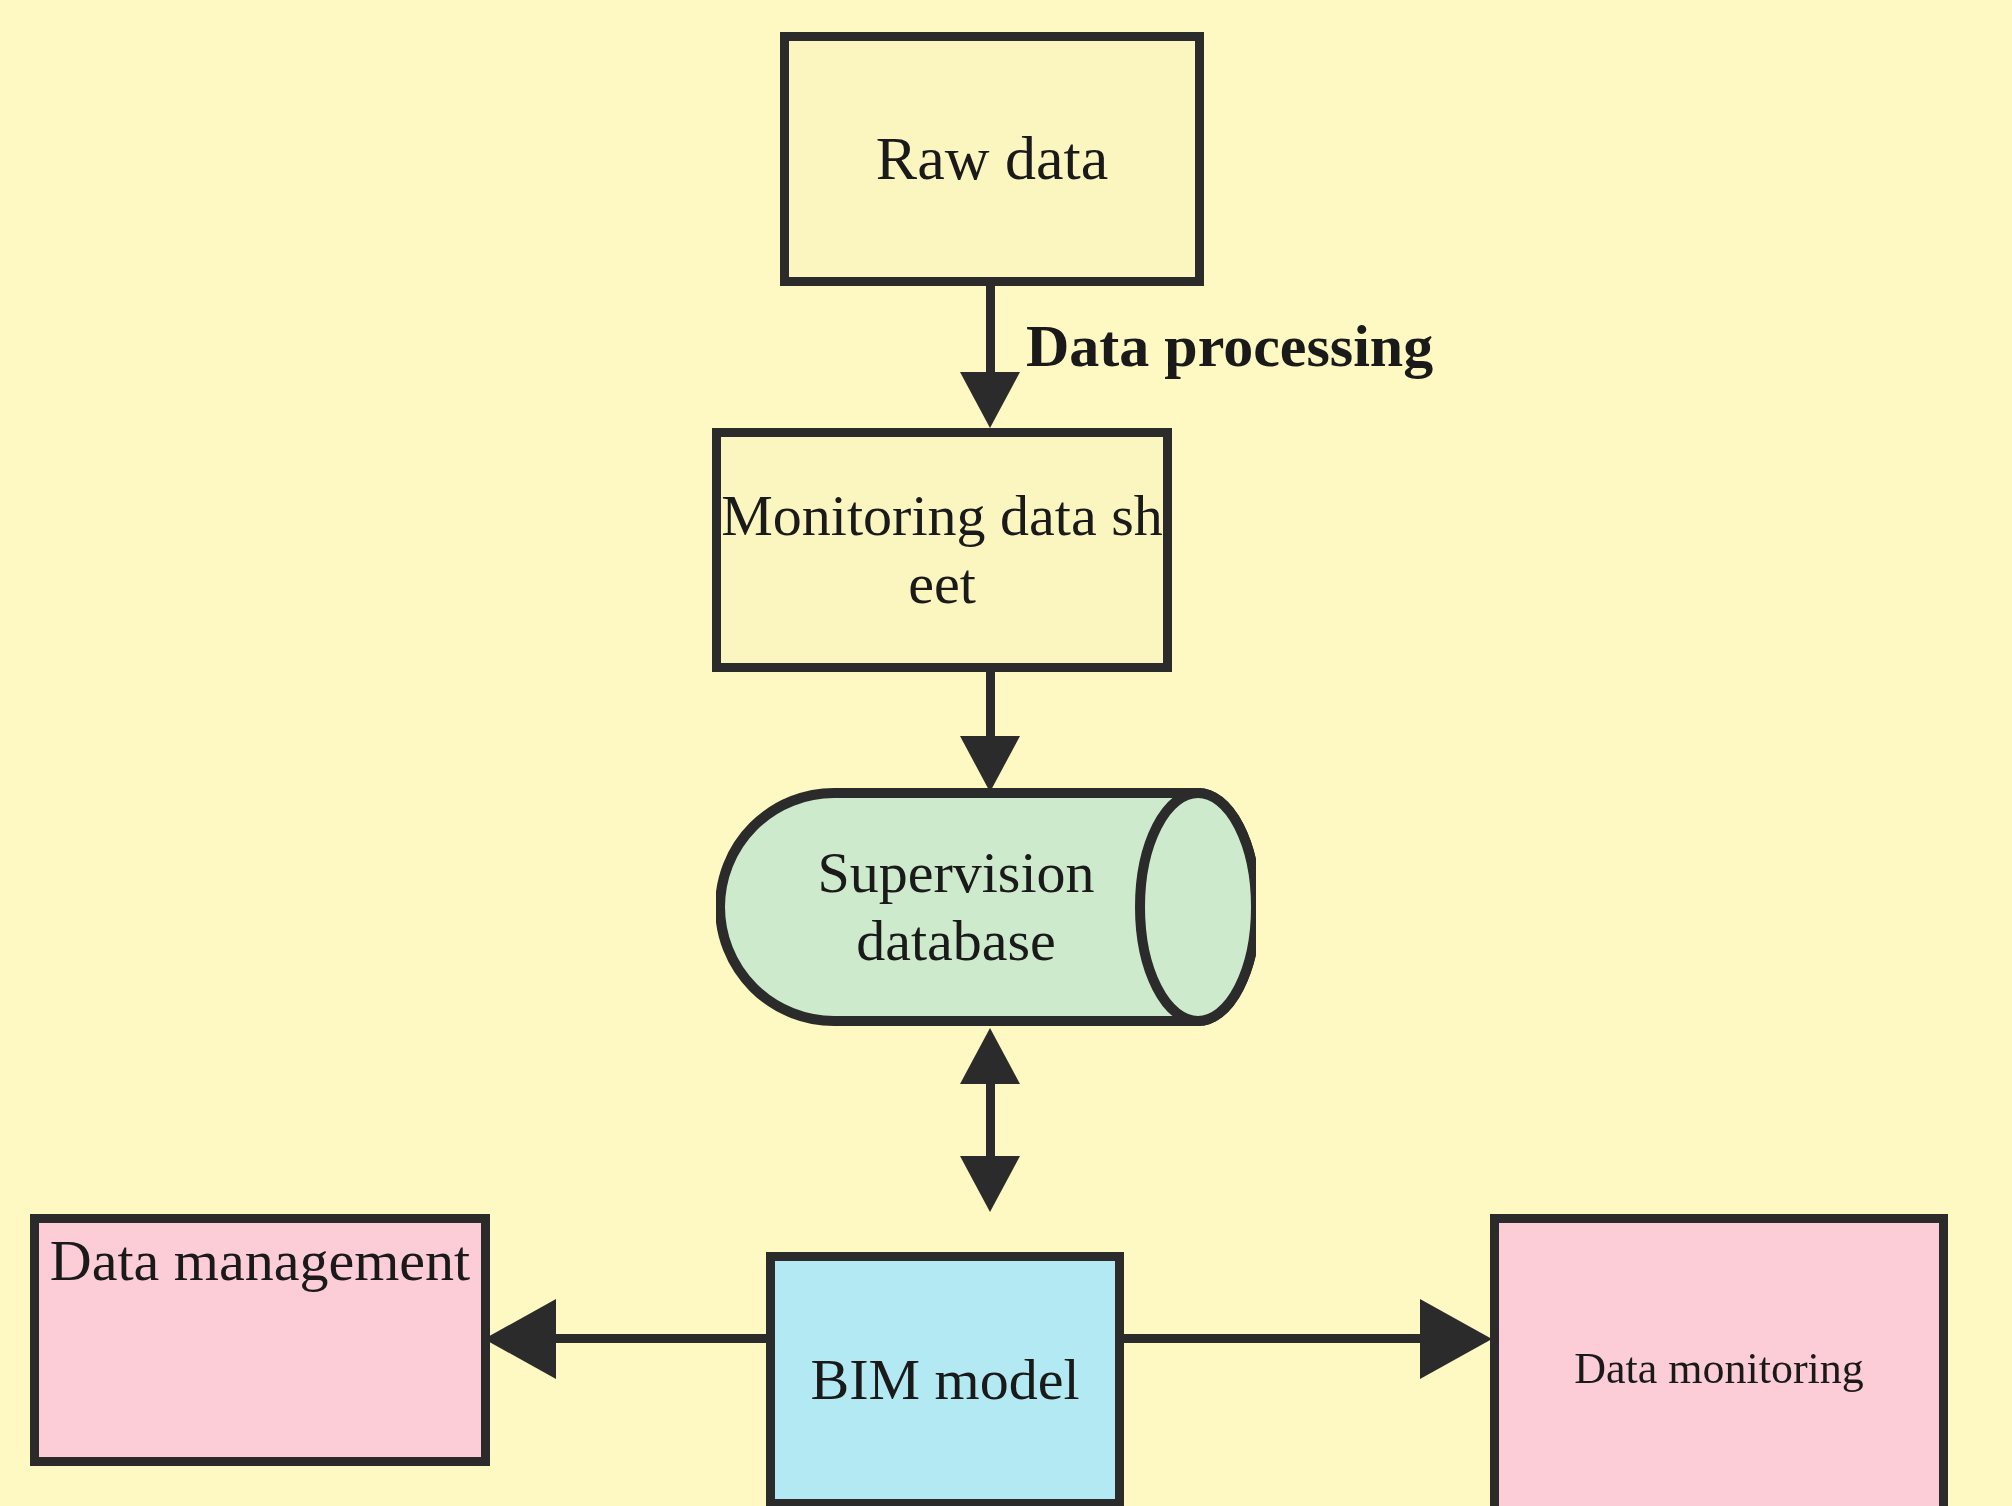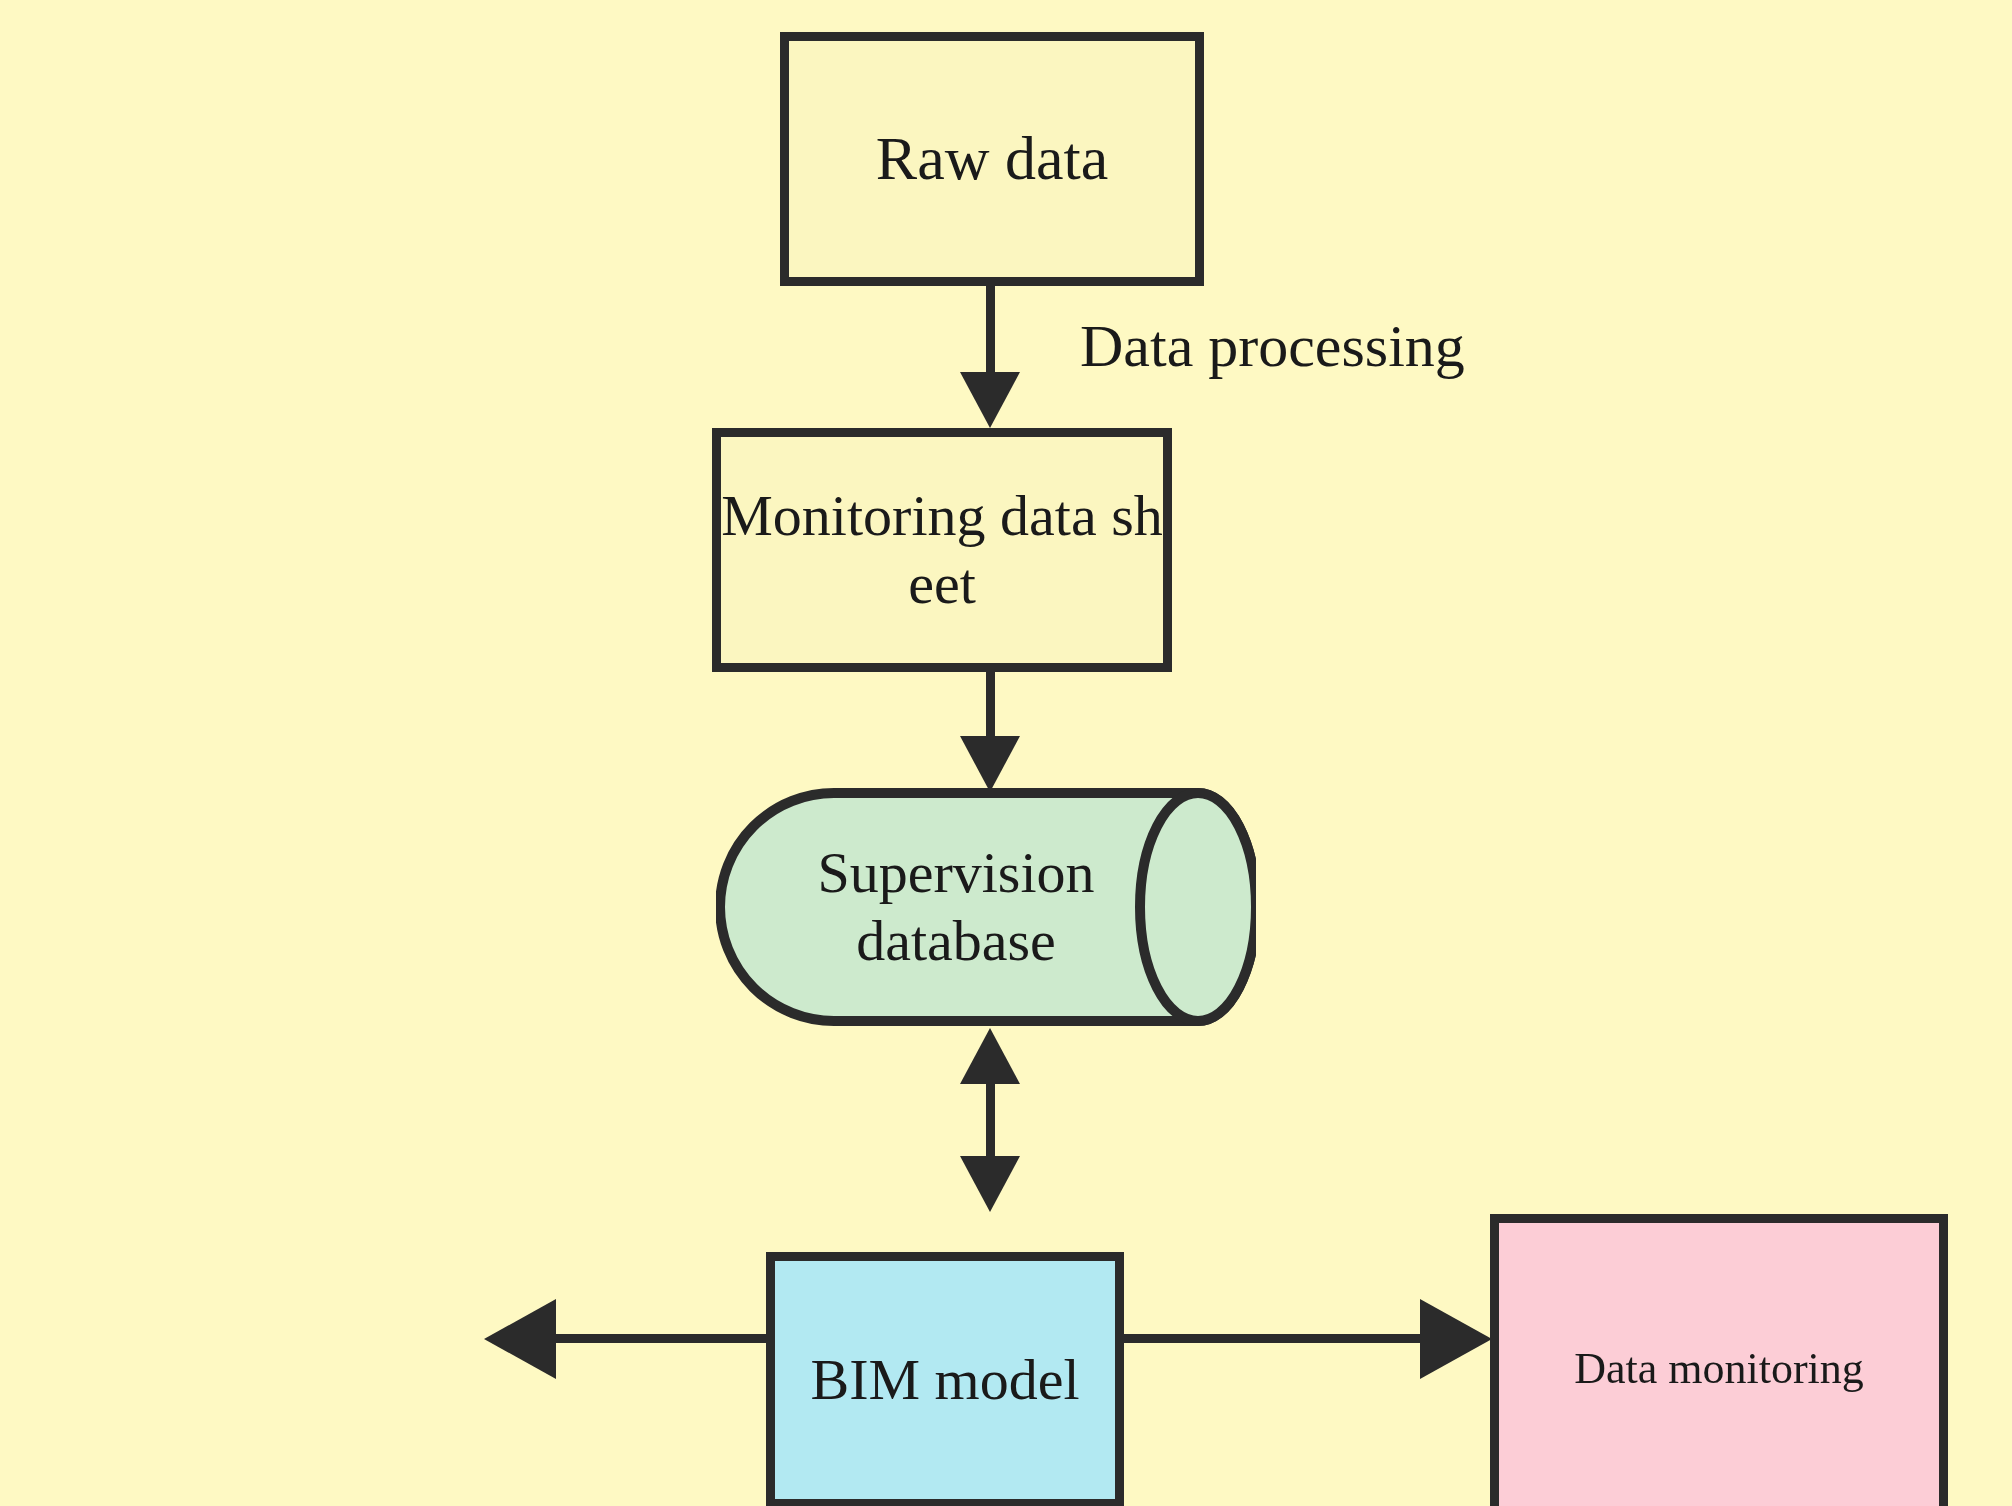--- a/index.html
+++ b/index.html
@@ -143,21 +143,21 @@
 <body>
 
 <div id="canvas">
 
   <div class="node n-raw">
     <span class="label">Raw data</span>
   </div>
 
   <div class="vline" style="left:986px; top:286px; width:9px; height:88px;"></div>
   <div class="arrow-down" style="left:960px; top:372px;"></div>
-  <div class="edge-label" style="left:1080px; top:312px;">Data processing</div>
+  <div class="edge-label" style="left:1026px; top:312px;font-weight:bold;">Data processing</div>
 
   <div class="node n-sheet">
     <span class="label">Monitoring data sheet</span>
   </div>
 
   <div class="vline" style="left:986px; top:672px; width:9px; height:66px;"></div>
   <div class="arrow-down" style="left:960px; top:736px;"></div>
 
   <div class="cylinder">
     <svg width="540" height="238" viewBox="0 0 540 238">
@@ -174,18 +174,21 @@
   <div class="node n-bim">
     <span class="label">BIM model</span>
   </div>
 
   <div class="hline" style="left:548px; top:1334px; width:222px; height:9px;"></div>
   <div class="arrow-left" style="left:484px; top:1299px;"></div>
 
   <div class="hline" style="left:1120px; top:1334px; width:308px; height:9px;"></div>
   <div class="arrow-right" style="left:1420px; top:1299px;"></div>
 
+  <div class="node n-mgmt">
+    <span class="label">Data management</span>
+  </div>
 
   <div class="node n-monitor">
     <span class="label">Data monitoring</span>
   </div>
 
 </div>
 
 </body></html>

